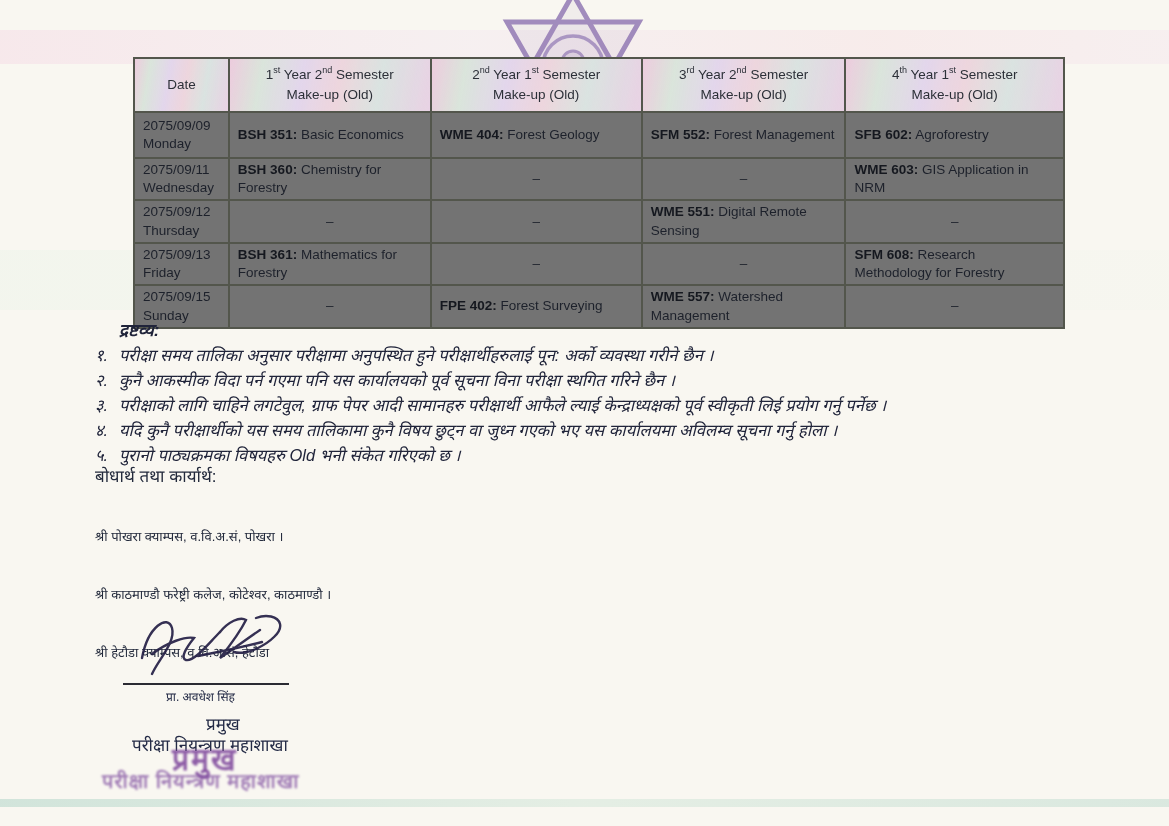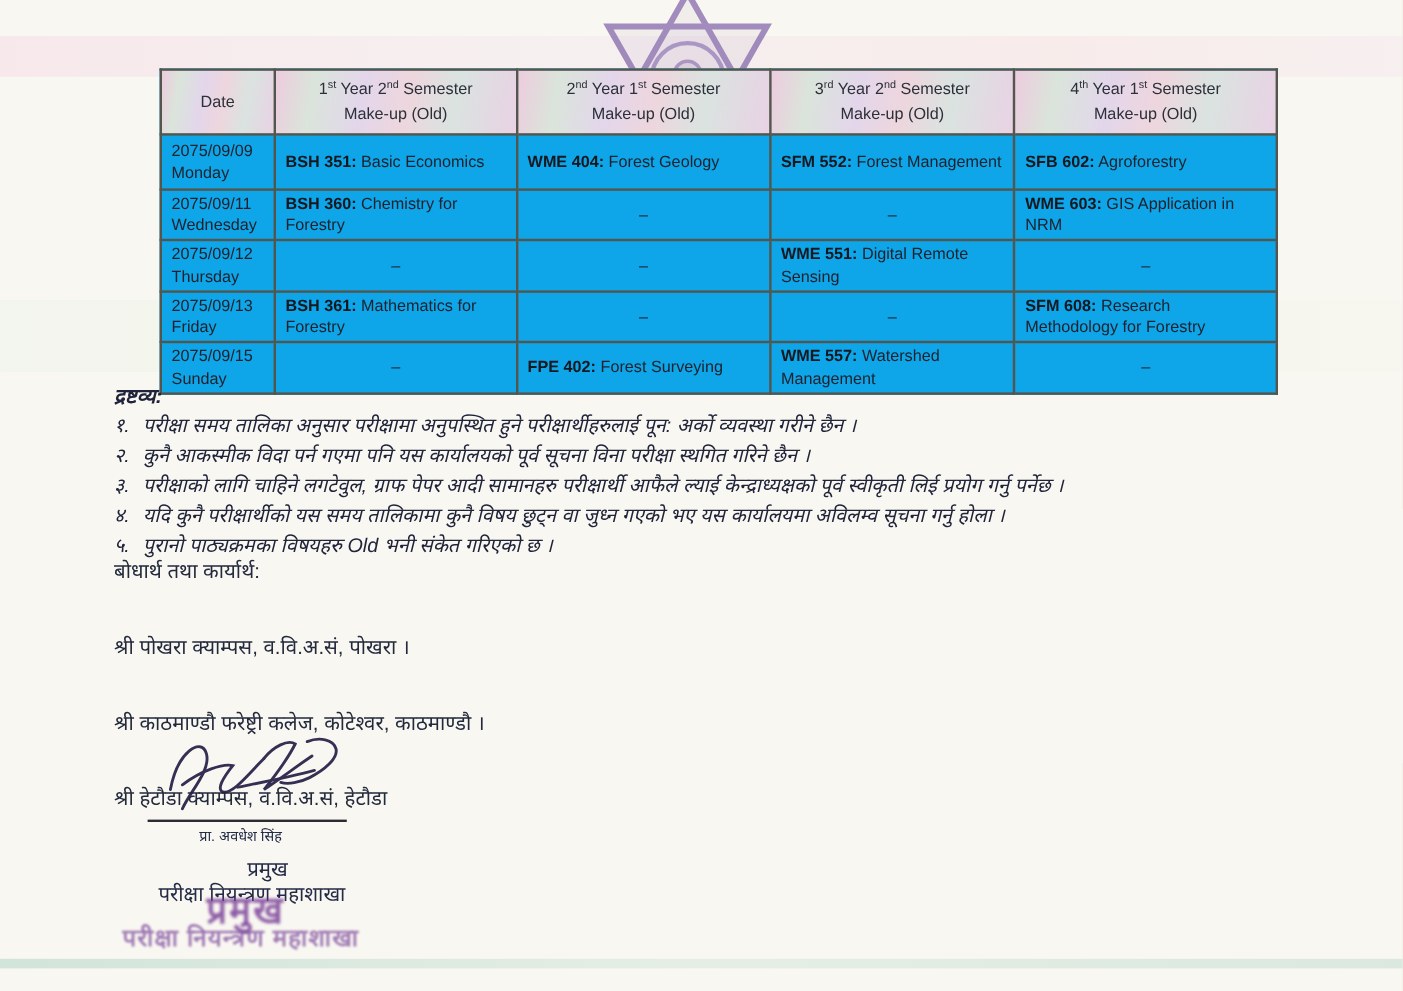--- a/index.html
+++ b/index.html
@@ -10,21 +10,21 @@
   }
   
   .band{position:absolute;left:0;width:100%;pointer-events:none;}
   .band.pink-top{top:30px;height:34px;background:linear-gradient(90deg,rgba(243,205,224,.35),rgba(235,214,238,.22) 40%,rgba(244,210,220,.3) 75%,rgba(240,215,235,.25));}
   .band.green-mid{top:250px;height:60px;background:linear-gradient(90deg,rgba(214,238,220,.18),rgba(228,240,228,.12));}
   .band.bottom-strip{top:799px;height:8px;background:linear-gradient(90deg,rgba(150,200,185,.40),rgba(175,215,195,.28) 50%,rgba(160,205,190,.35));}
 
   
   table.exam{
     position:absolute;left:133px;top:57px;width:932px;
-    border-collapse:collapse;table-layout:fixed;background:#0ea5e9;
+    border-collapse:collapse;table-layout:fixed;background:#737373;
   }
   table.exam th,table.exam td{border:2px solid #53564c;}
   table.exam th{
     height:50px;font-weight:normal;font-size:13.5px;color:#2c3038;line-height:1.55;
     text-align:center;
     background:
       linear-gradient(100deg,rgba(238,196,218,.75),rgba(206,229,206,.55) 16%,rgba(223,205,236,.6) 36%,rgba(240,206,214,.65) 54%,rgba(206,226,216,.55) 74%,rgba(233,202,226,.7)),
       #e9e4ea;
   }
   table.exam th sup{font-size:9px;}
@@ -37,28 +37,28 @@
   table.exam tr:nth-child(3) td{height:33px;}
   table.exam tr:nth-child(4) td{height:30px;}
   table.exam tr:nth-child(5) td{height:30px;}
 
   
   .star-stamp{position:absolute;left:487px;top:-12px;width:172px;height:178px;opacity:.82;}
   .star-stamp svg{width:100%;height:100%;filter:blur(.6px);}
 
   
   .notes{position:absolute;left:95px;top:318px;width:1030px;color:#20243a;}
-  .notes-heading{font-weight:bold;font-style:italic;font-size:17px;margin-bottom:4px;}
+  .notes-heading{font-weight:bold;font-style:italic;font-size:17px;margin-bottom:4px;margin-left:24px;}
   .note-item{display:flex;font-style:italic;font-size:16.5px;margin-bottom:4px;line-height:1.28;}
   .note-num{width:24px;flex:0 0 24px;}
 
   
   .cc{position:absolute;left:95px;top:464px;color:#232a3c;}
   .cc-heading{font-size:17px;margin-bottom:20px;}
-  .cc-item{font-size:17px;margin-bottom:6px;margin-top:40px;}
+  .cc-item{font-size:13px;margin-bottom:6px;margin-top:40px;}
 
   
   .sig-scribble{position:absolute;left:128px;top:608px;width:180px;height:78px;}
   .sig-line{position:absolute;left:123px;top:683px;width:166px;border-top:2px solid #2b2b33;}
   .sig-name{position:absolute;left:166px;top:688px;font-size:12px;color:#242b46;}
   .sig-title{position:absolute;left:206px;top:712px;font-size:17px;color:#242b46;}
   .sig-dept{position:absolute;left:132px;top:733px;font-size:17px;color:#242b46;}
   .stamp-line1{
     position:absolute;left:172px;top:737px;font-size:30px;font-weight:bold;
     color:rgba(118,60,150,.82);filter:blur(1.2px);letter-spacing:2px;transform:scaleY(1.05);

